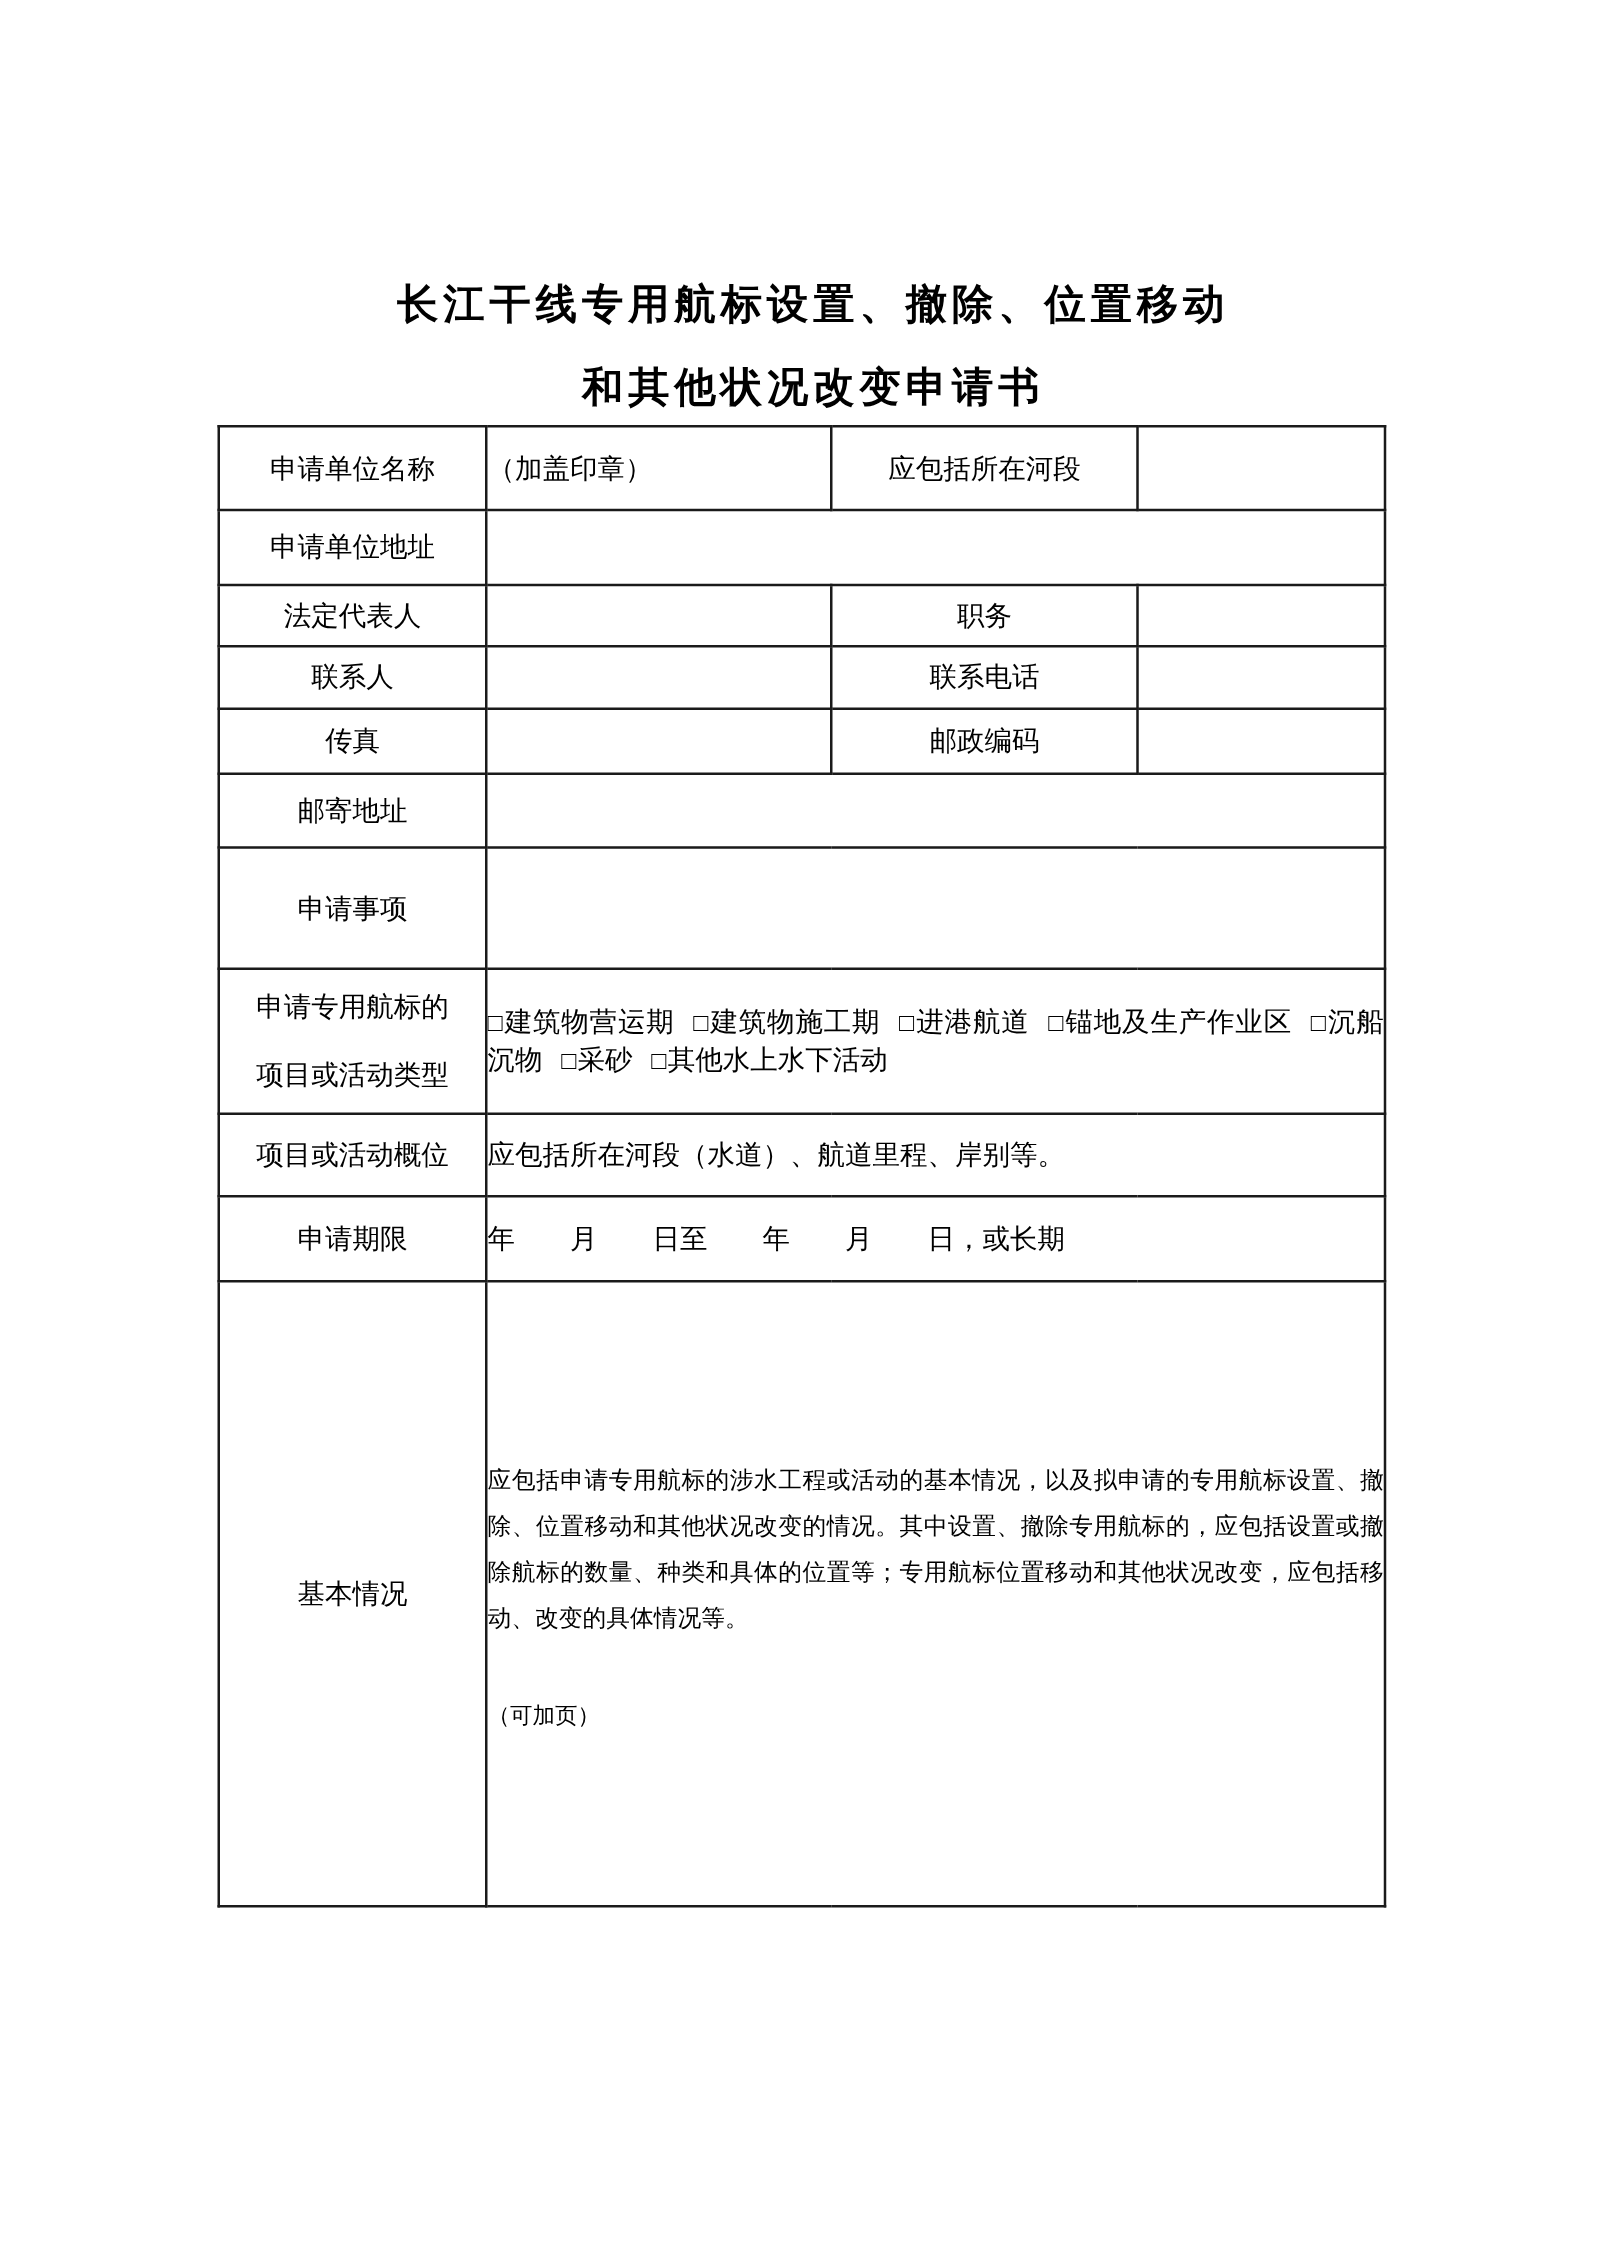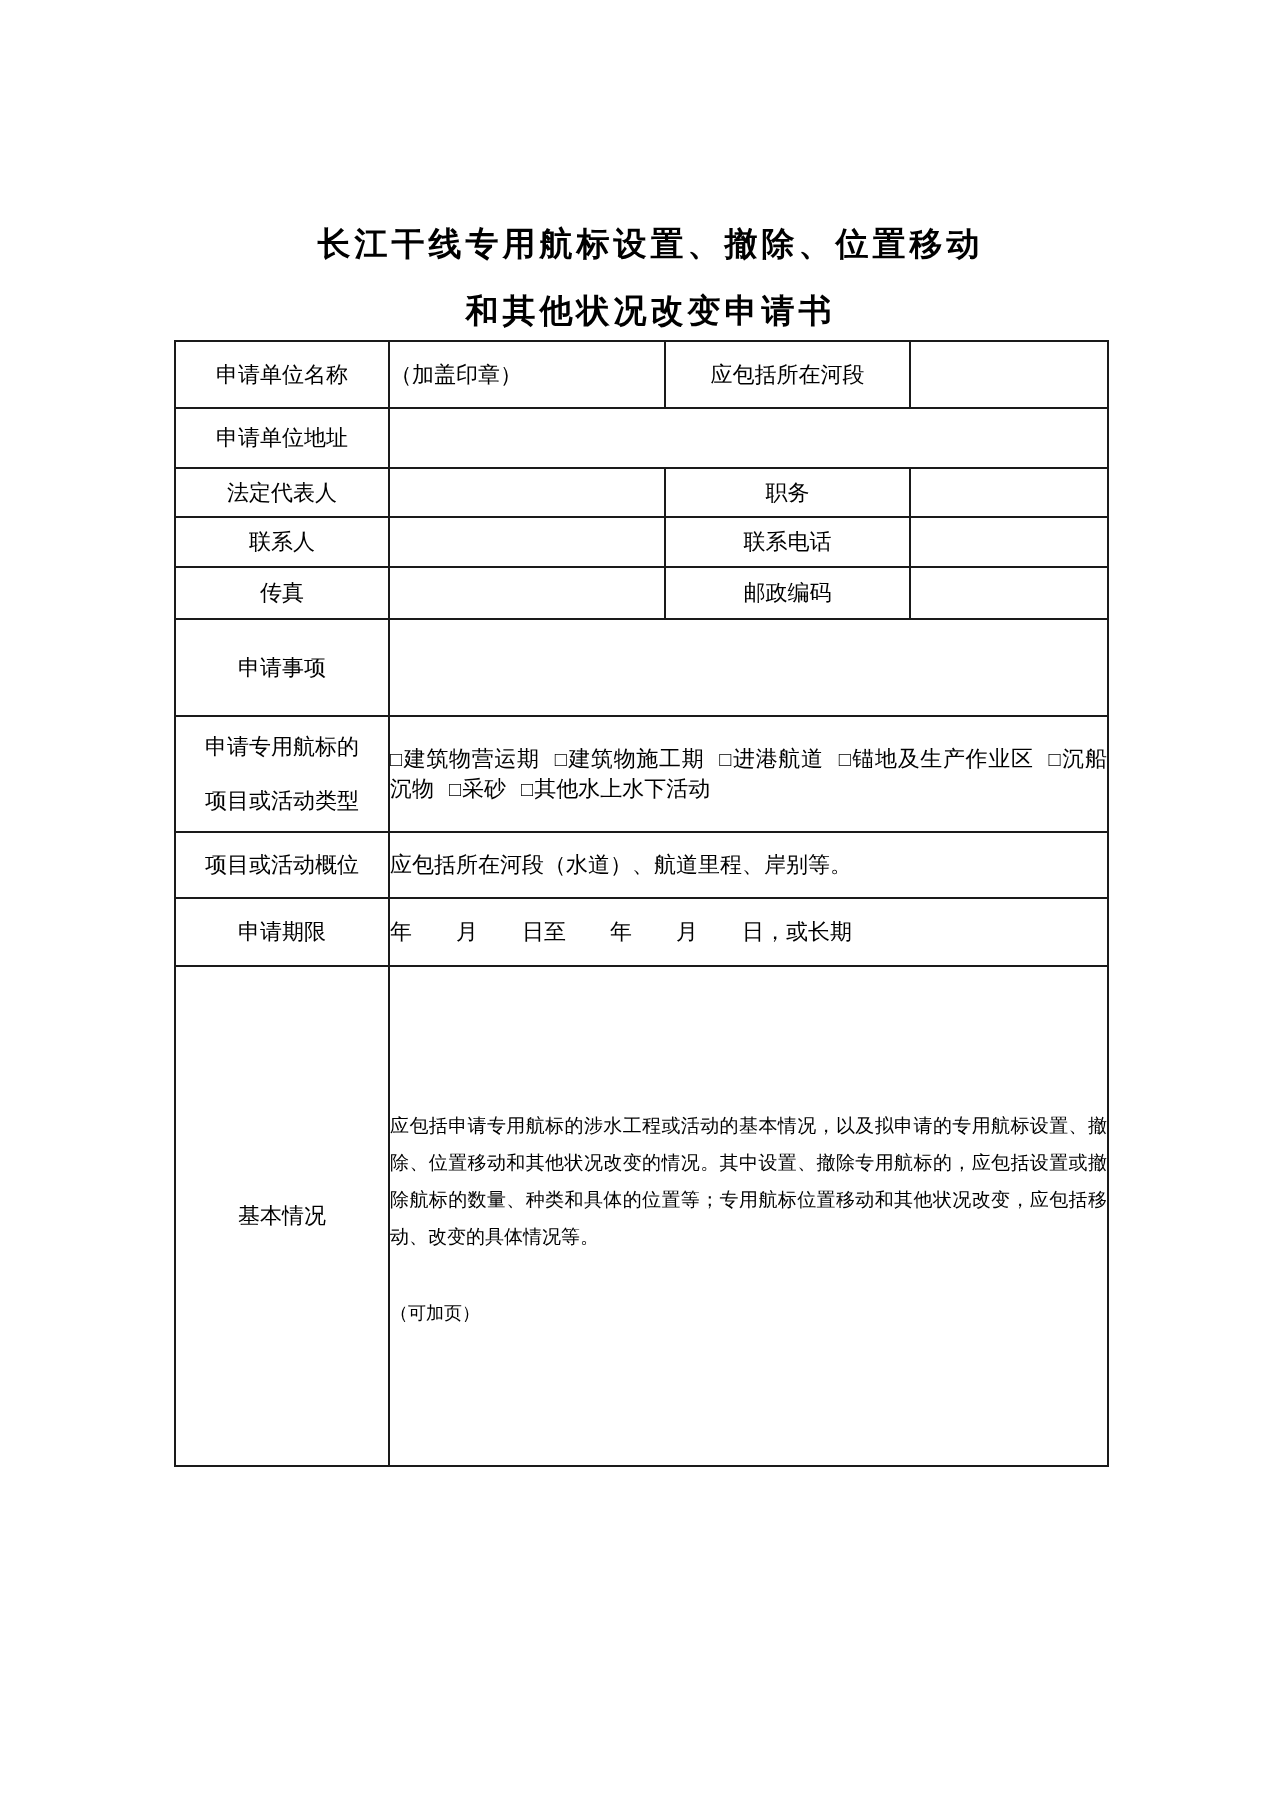--- a/index.html
+++ b/index.html
@@ -147,20 +147,24 @@
         <td></td>
         <td class="label">联系电话</td>
         <td></td>
       </tr>
       <tr class="r5">
         <td class="label">传真</td>
         <td></td>
         <td class="label">邮政编码</td>
         <td></td>
       </tr>
+      <tr class="r6">
+        <td class="label">邮寄地址</td>
+        <td colspan="3"></td>
+      </tr>
       <tr class="r7">
         <td class="label">申请事项</td>
         <td colspan="3"></td>
       </tr>
       <tr class="r8">
         <td class="label two-line-label">
           <span>申请专用航标的</span>
           <span>项目或活动类型</span>
         </td>
         <td colspan="3" class="options-cell">

